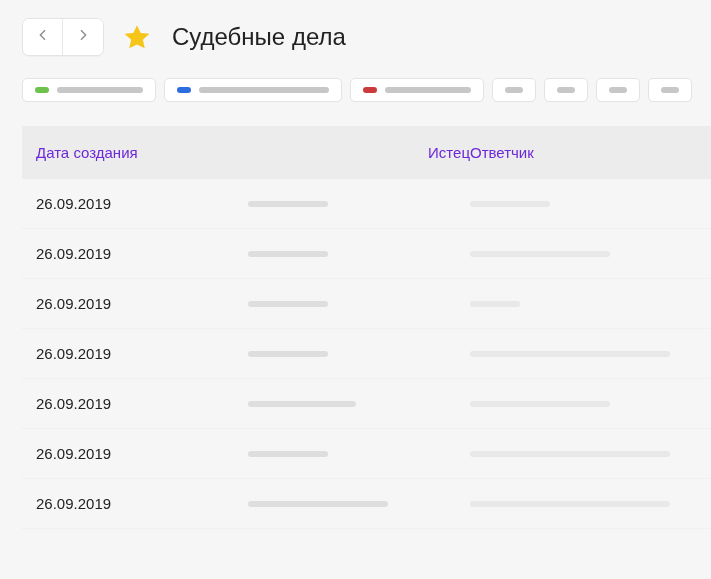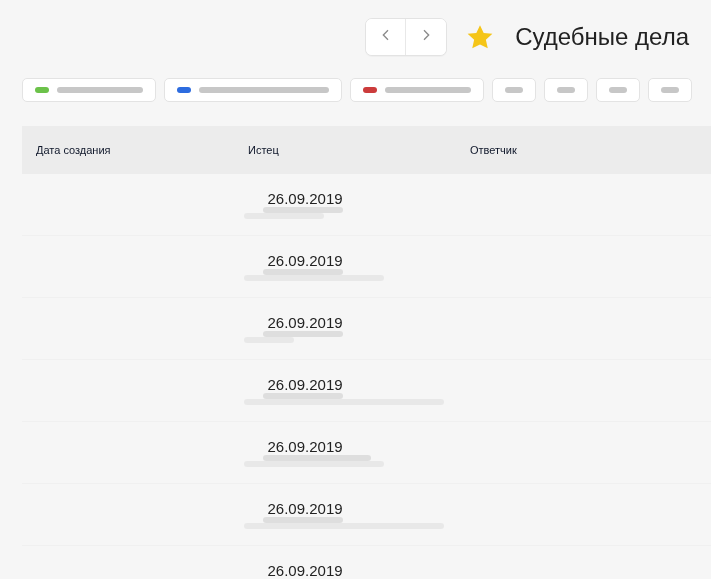--- a/index.html
+++ b/index.html
@@ -8,21 +8,20 @@
     background: #f6f6f6;
     width: 711px;
     height: 579px;
     overflow: hidden;
   }
   .header {
     display: flex;
     align-items: center;
     padding: 18px 22px 22px 22px;
     gap: 8px;
-    justify-content: flex-end;
   }
   .nav-group {
     display: flex;
     background: #fff;
     border: 1px solid #e3e3e3;
     border-radius: 7px;
     overflow: hidden;
     box-shadow: 0 1px 1px rgba(0,0,0,0.03);
   }
   .nav-btn {
@@ -83,34 +82,33 @@
     background: #c7c7c7;
     border-radius: 3px;
   }
   .table-wrap {
     padding: 0 0 0 22px;
   }
   .thead {
     display: flex;
     background: #ececec;
     padding: 18px 0 18px 14px;
-    color: #0f172a;
-    font-size: 11px;
+    color: #6d28d9;
+    font-size: 15px;
   }
   .col-date { width: 212px; flex-shrink: 0; }
-  .col-plaint { width: 222px; flex-shrink: 0; }
+  .col-plaint { width: 222px; flex-shrink: 0; text-align: right; }
   .col-def { width: 260px; flex-shrink: 0; }
   .trow {
     display: flex;
     align-items: center;
     padding: 16px 0 16px 14px;
     border-bottom: 1px solid #f0f0f0;
     font-size: 15px;
     color: #222;
-    flex-direction: column;
   }
   .ph {
     height: 6px;
     background: #dedede;
     border-radius: 3px;
   }
   .ph-light { background: #e8e8e8; }
 </style>
 </head>
 <body>

